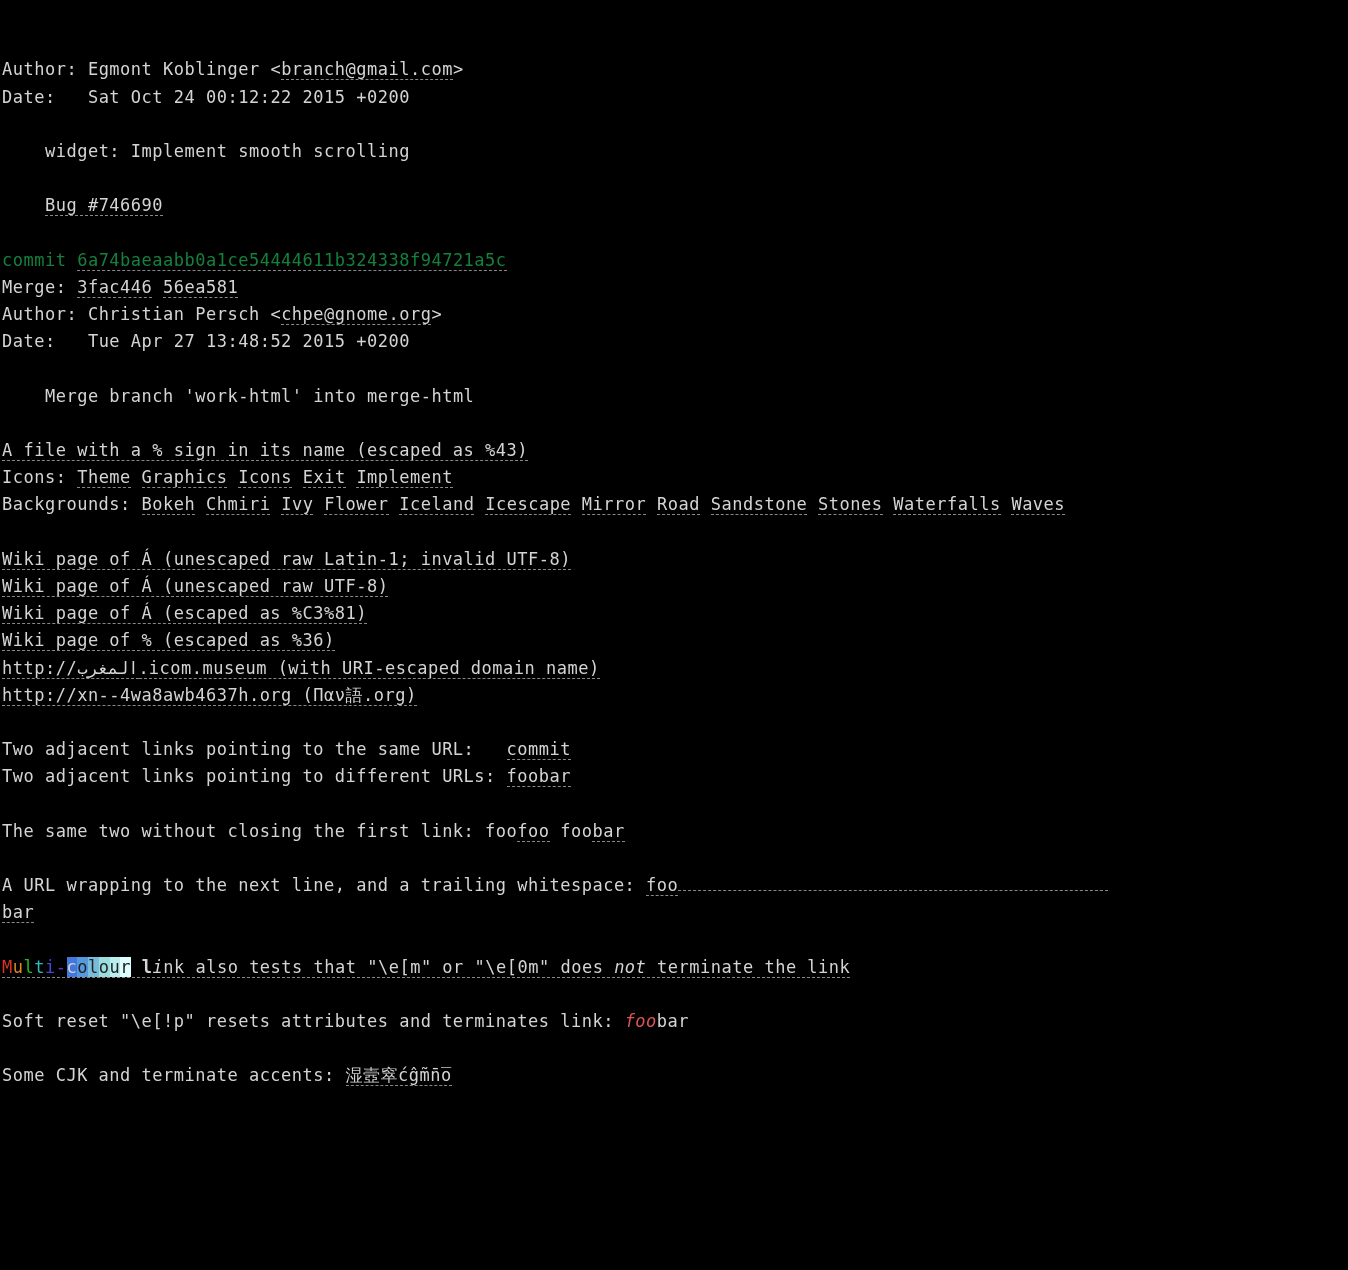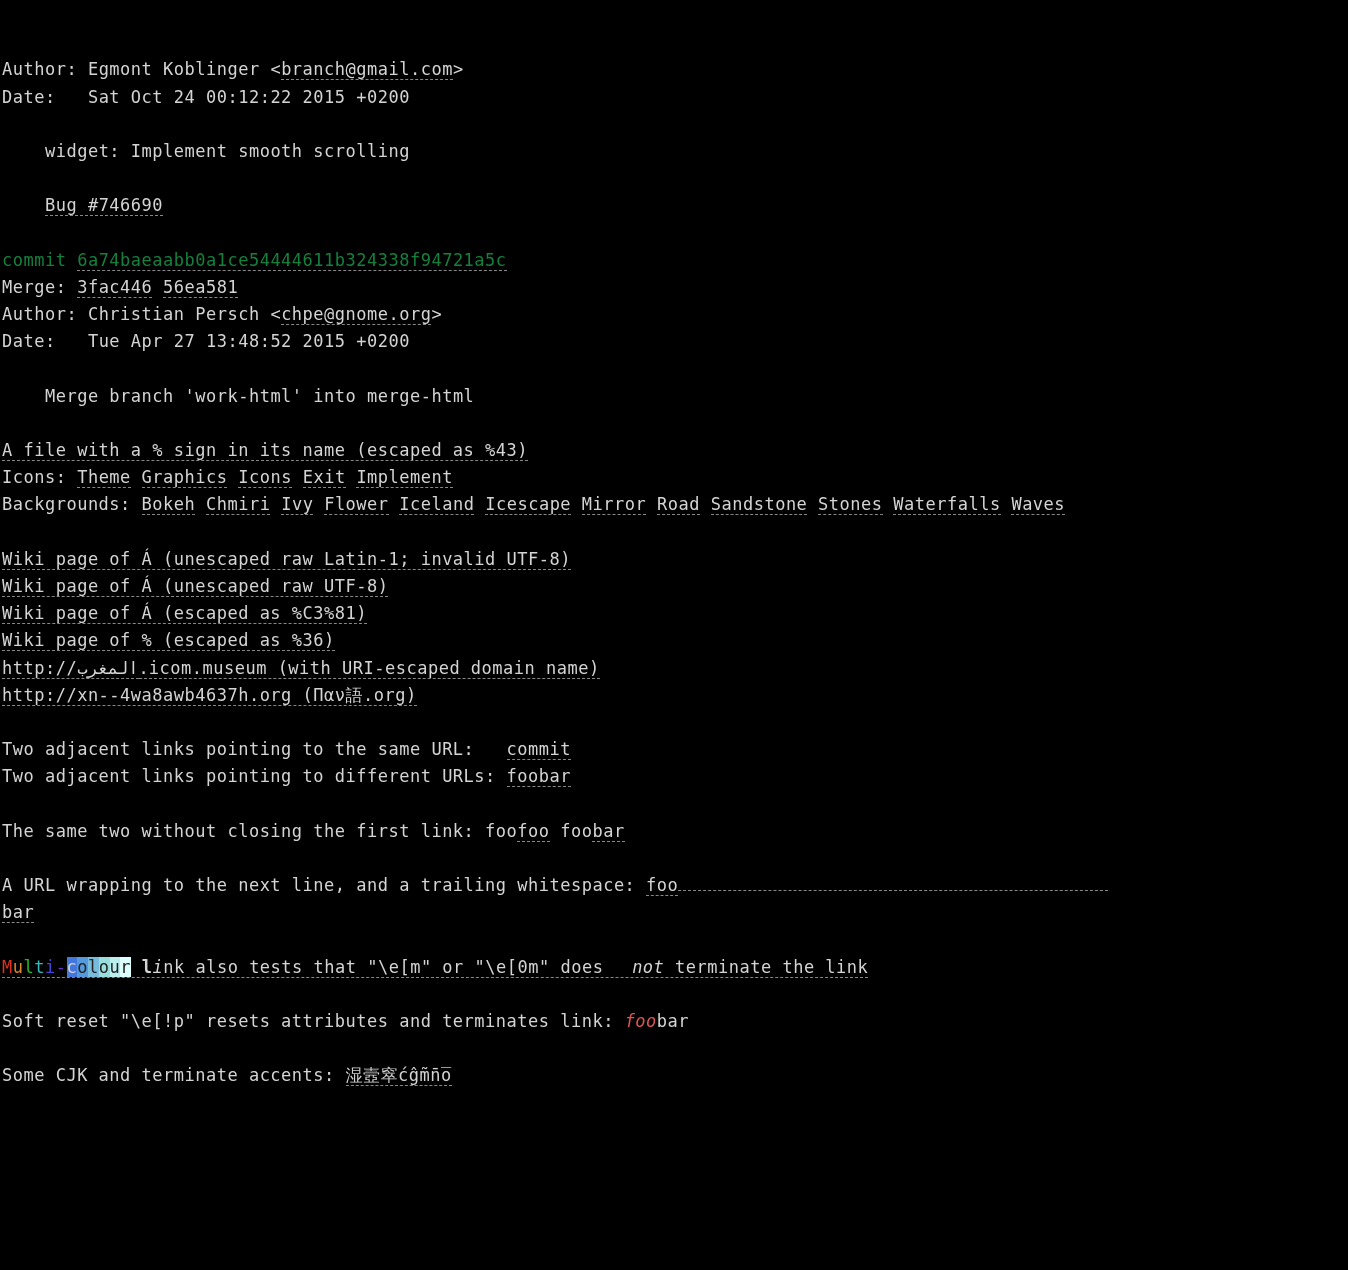--- a/index.html
+++ b/index.html
@@ -11,21 +11,21 @@
     margin: 0;
     padding: 2px;
     white-space: pre-wrap;
     letter-spacing: 0.5px;
   }
   .link {
     border-bottom: 1px dashed #888;
     cursor: pointer;
   }
   .yellow { color: #15803d; }
-  .italic { font-style: italic; margin-left: 18px; }
+  .italic { font-style: italic; }
   .m-red { color: #dd3322; }
   .m-orange { color: #dd8822; }
   .m-green { color: #22bb22; }
   .m-cyan { color: #33bbbb; }
   .m-i { color: #4444dd; }
   .m-dash { color: #6633cc; }
   .bg-c { background: #4477dd; color: #d4d4d4; }
   .bg-o { background: #5599dd; color: #222; }
   .bg-l { background: #77bbdd; color: #222; }
   .bg-o2 { background: #99dddd; color: #222; }

